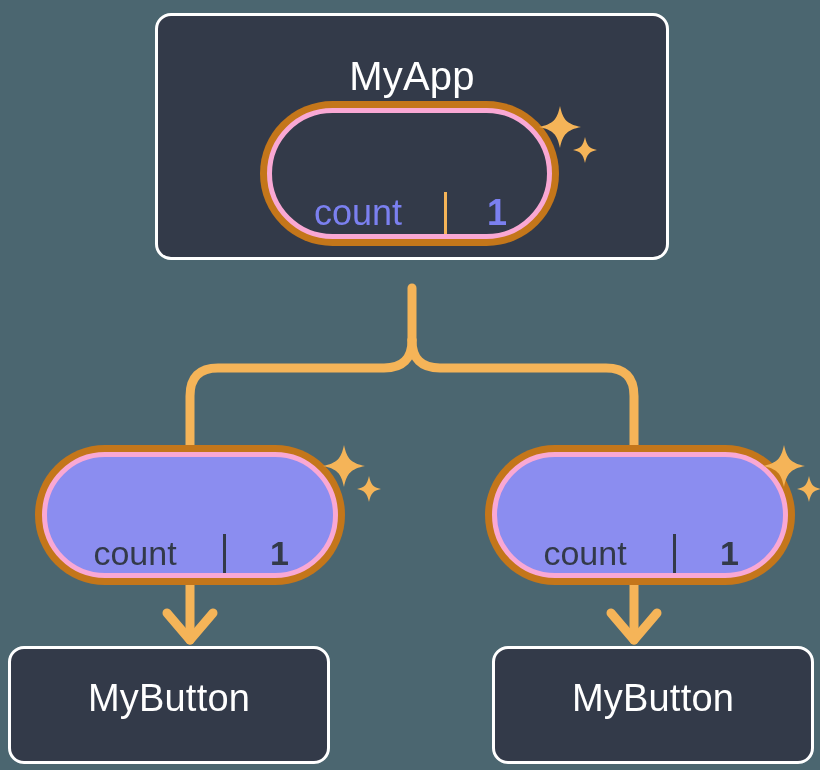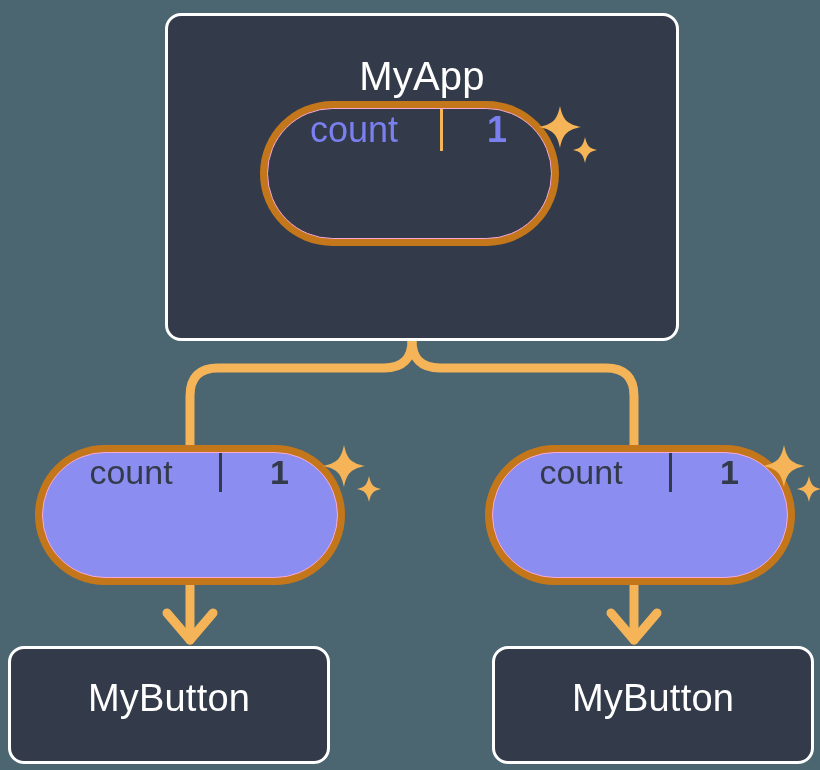--- a/index.html
+++ b/index.html
@@ -40,24 +40,24 @@
     position: absolute;
     left: 0;
     width: 100%;
     text-align: center;
     color: #ffffff;
     font-weight: 400;
     letter-spacing: 0.2px;
     white-space: nowrap;
   }
   #box-myapp {
-    left: 165px;
+    left: 155px;
     top: 13px;
     width: 514px;
-    height: 328px;
+    height: 247px;
   }
   #box-myapp .node-title {
     top: 38px;
     font-size: 40px;
   }
   #box-mybutton-left {
     left: 8px;
     top: 646px;
     width: 322px;
     height: 118px;
@@ -72,24 +72,24 @@
     top: 28px;
     font-size: 38px;
   }
 
   
   .pill {
     position: absolute;
     box-sizing: border-box;
     border-radius: 999px;
     
-    border: 1px solid #f9a8d4;
+    border: 5px solid #f9a8d4;
     box-shadow: 0 0 0 7px #c4761a;
     display: flex;
-    align-items: flex-start;
+    align-items: flex-end;
     overflow: hidden;
   }
   .pill .cell {
     display: flex;
     align-items: center;
     justify-content: center;
     box-sizing: border-box;
     white-space: nowrap;
   }
   .pill .cell-name {

